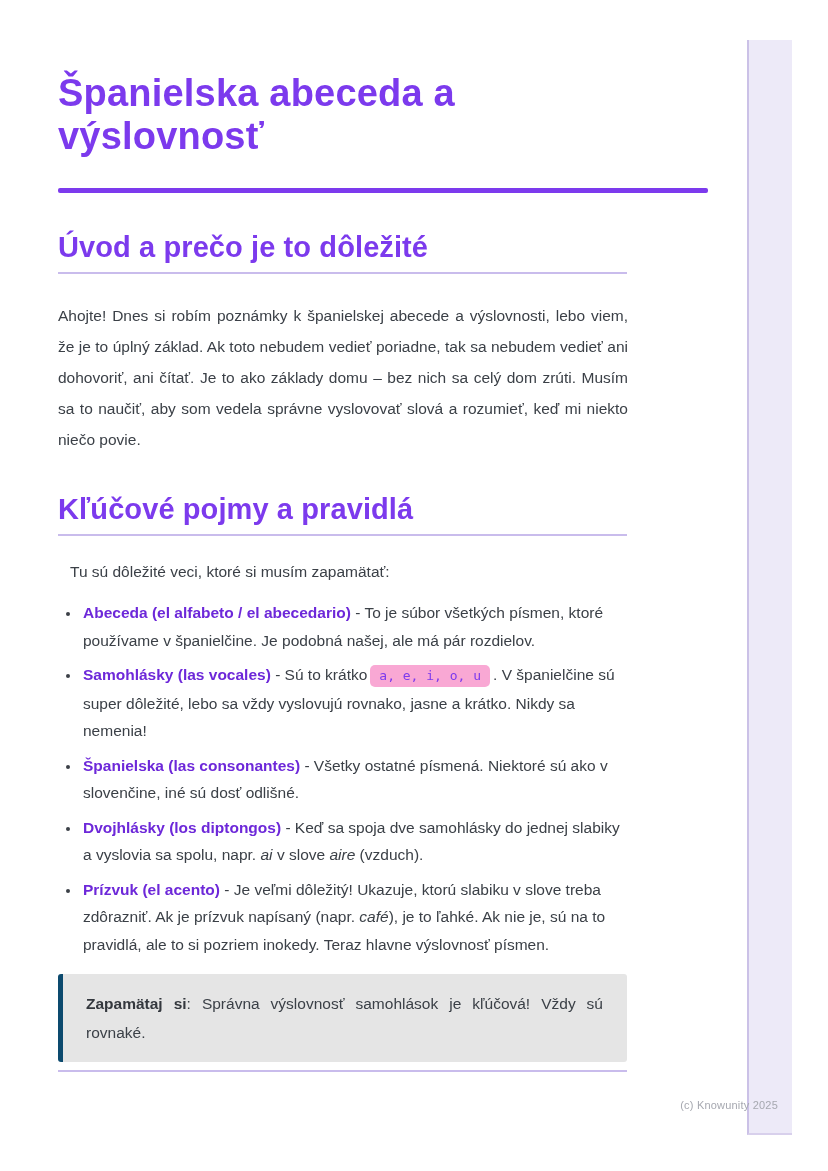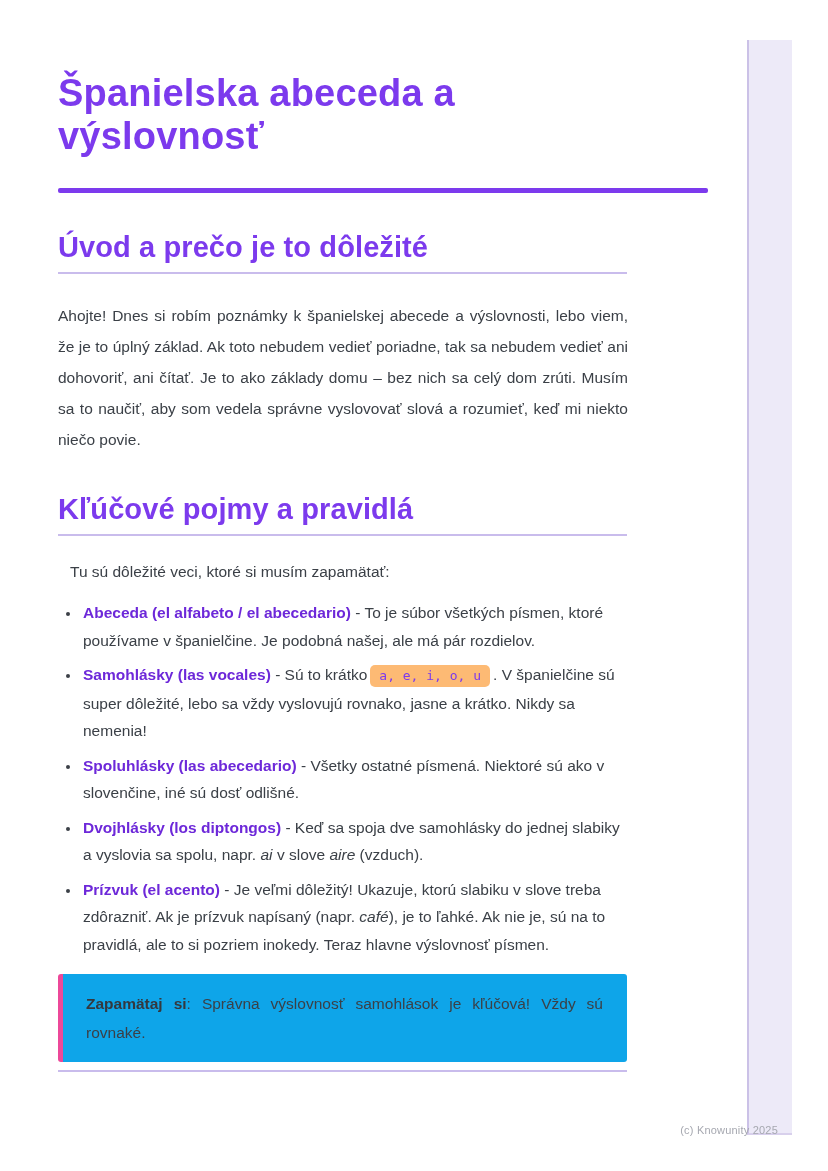--- a/index.html
+++ b/index.html
@@ -77,32 +77,32 @@
   ul.concepts-list li::marker {
     color: #3b4047;
     font-size: 14px;
   }
   .term { font-weight: bold; color: #6d28d9; }
   .ital { font-style: italic; }
   code.chip {
     font-family: "DejaVu Sans Mono", monospace;
     font-size: 13px;
     color: #7c3aed;
-    background: #fdba74;
+    background: #f9a8d4;
     border-radius: 5px;
     padding: 3px 9px 4px 9px;
     margin: 0 3px;
     white-space: nowrap;
   }
   .callout {
     margin-top: 16px;
     width: 569px;
     box-sizing: border-box;
-    background: #0ea5e9;
-    border-left: 5px solid #ec4899;
+    background: #e5e5e5;
+    border-left: 5px solid #0c4a6e;
     border-radius: 3px;
     padding: 15px 24px 15px 23px;
   }
   .callout p {
     margin: 0;
     font-size: 15.5px;
     line-height: 29px;
     text-align: justify;
     color: #3b4047;
   }
@@ -114,21 +114,21 @@
     top: 40px;
     width: 43px;
     height: 1093px;
     background: #edeaf8;
     border-left: 2px solid #cbc1e7;
     border-bottom: 2px solid #d8d0ec;
     z-index: 1;
   }
   .watermark {
     position: absolute;
-    top: 1124px;
+    top: 1099px;
     right: 50px;
     font-size: 11px;
     color: #a6a8b0;
     z-index: 2;
     letter-spacing: 0.2px;
   }
 </style>
 </head>
 <body>
 
@@ -149,21 +149,21 @@
     <p class="list-intro">Tu sú dôležité veci, ktoré si musím zapamätať:</p>
 
     <ul class="concepts-list">
       <li>
         <span class="term">Abeceda (el alfabeto / el abecedario)</span><span> - To je súbor všetkých písmen, ktoré používame v španielčine. Je podobná našej, ale má pár rozdielov.</span>
       </li>
       <li>
         <span class="term">Samohlásky (las vocales)</span><span> - Sú to krátko</span><code class="chip">a, e, i, o, u</code><span>. V španielčine sú super dôležité, lebo sa vždy vyslovujú rovnako, jasne a krátko. Nikdy sa nemenia!</span>
       </li>
       <li>
-        <span class="term">Spoluhlásky (las abecedario)</span><span> - Všetky ostatné písmená. Niektoré sú ako v slovenčine, iné sú dosť odlišné.</span>
+        <span class="term">Španielska (las consonantes)</span><span> - Všetky ostatné písmená. Niektoré sú ako v slovenčine, iné sú dosť odlišné.</span>
       </li>
       <li>
         <span class="term">Dvojhlásky (los diptongos)</span><span> - Keď sa spoja dve samohlásky do jednej slabiky a vyslovia sa spolu, napr. </span><span class="ital">ai</span><span> v slove </span><span class="ital">aire</span><span> (vzduch).</span>
       </li>
       <li>
         <span class="term">Prízvuk (el acento)</span><span> - Je veľmi dôležitý! Ukazuje, ktorú slabiku v slove treba zdôrazniť. Ak je prízvuk napísaný (napr. </span><span class="ital">café</span><span>), je to ľahké. Ak nie je, sú na to pravidlá, ale to si pozriem inokedy. Teraz hlavne výslovnosť písmen.</span>
       </li>
     </ul>
 
     <div class="callout">

